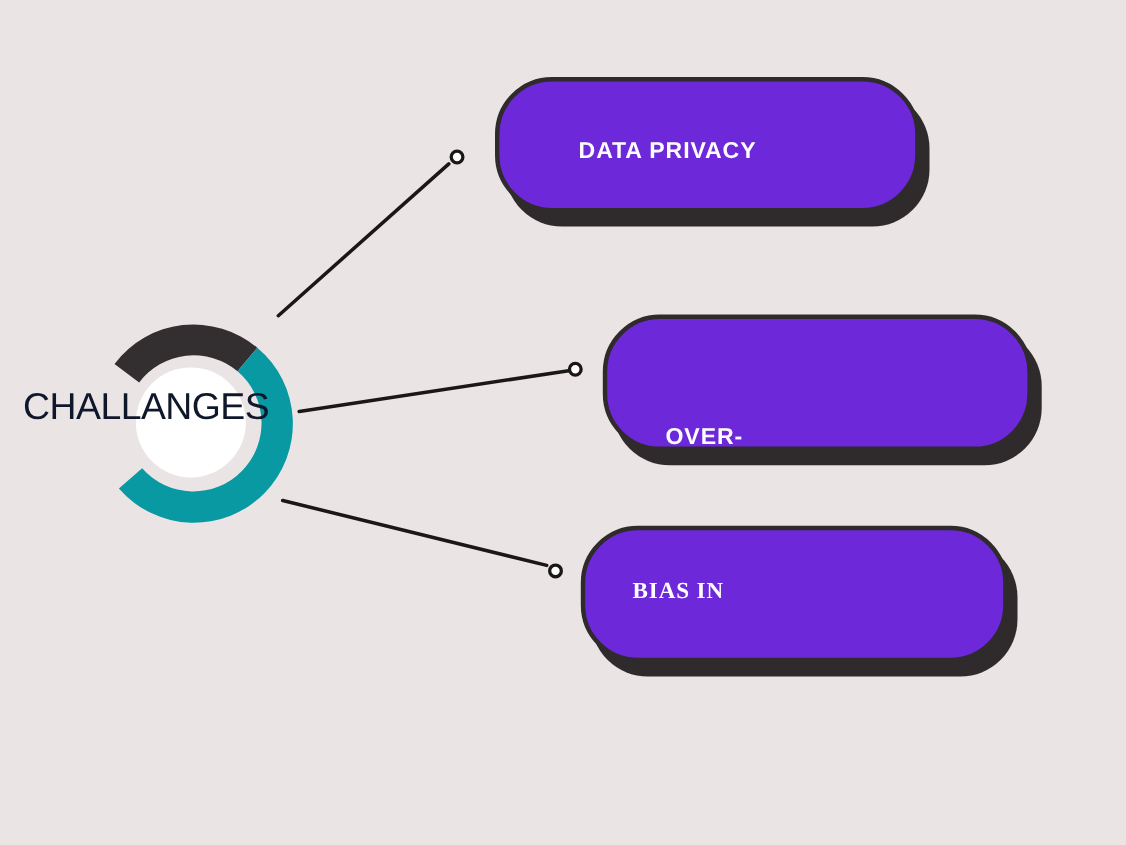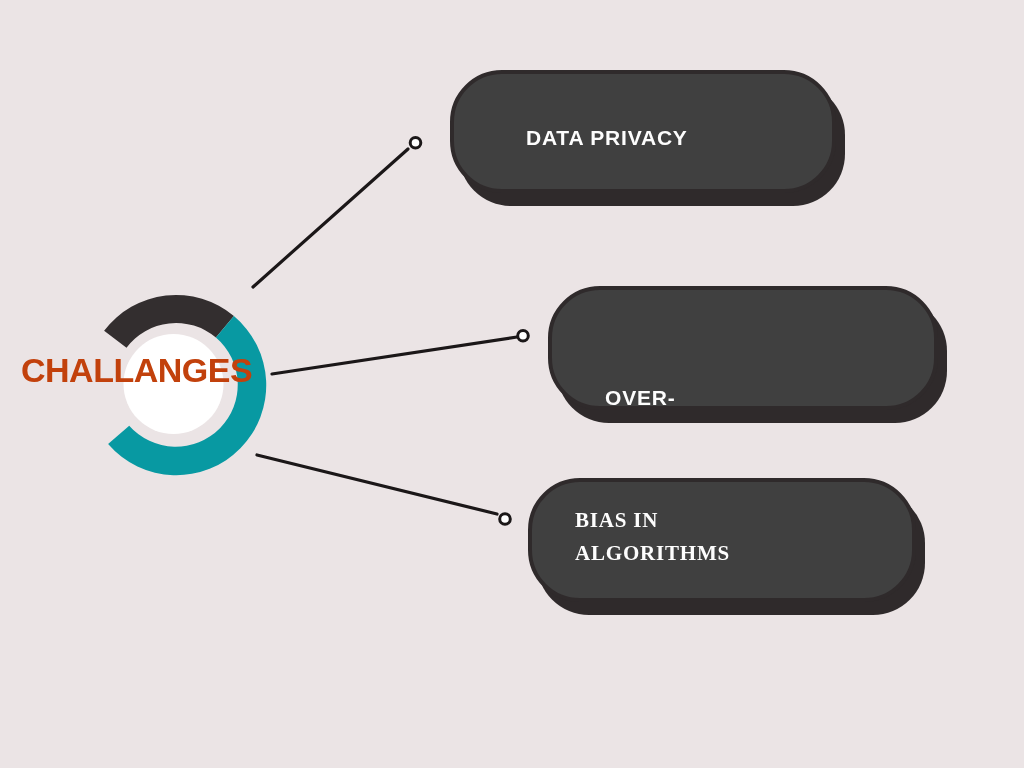--- a/index.html
+++ b/index.html
@@ -15,29 +15,29 @@
     position: absolute;
     left: 0; top: 0;
     width: 1024px; height: 768px;
   }
   .title {
     position: absolute;
     left: 21px;
     top: 353px;
     font-size: 34px;
     line-height: 1;
-    font-weight: bold;
+    font-weight: normal;
     letter-spacing: -0.5px;
-    color: #c2410c;
+    color: #0f172a;
     white-space: nowrap;
   }
   .node {
     position: absolute;
     box-sizing: border-box;
-    background: #404040;
+    background: #6d28d9;
     border: 4px solid #2f2a2b;
     border-radius: 52px;
     box-shadow: 9px 13px 0 0 #2f2a2b;
     color: #fdfdfd;
     font-weight: bold;
     font-size: 21px;
     letter-spacing: 0.8px;
     line-height: 33px;
     display: flex;
     align-items: center;
@@ -79,17 +79,16 @@
 
   <div class="node node-2">
     <div class="label">
       <div>OVER-</div>
     </div>
   </div>
 
   <div class="node node-3">
     <div class="label">
       <div>BIAS IN</div>
-      <div>ALGORITHMS</div>
     </div>
   </div>
 
 </div>
 
 </body></html>

